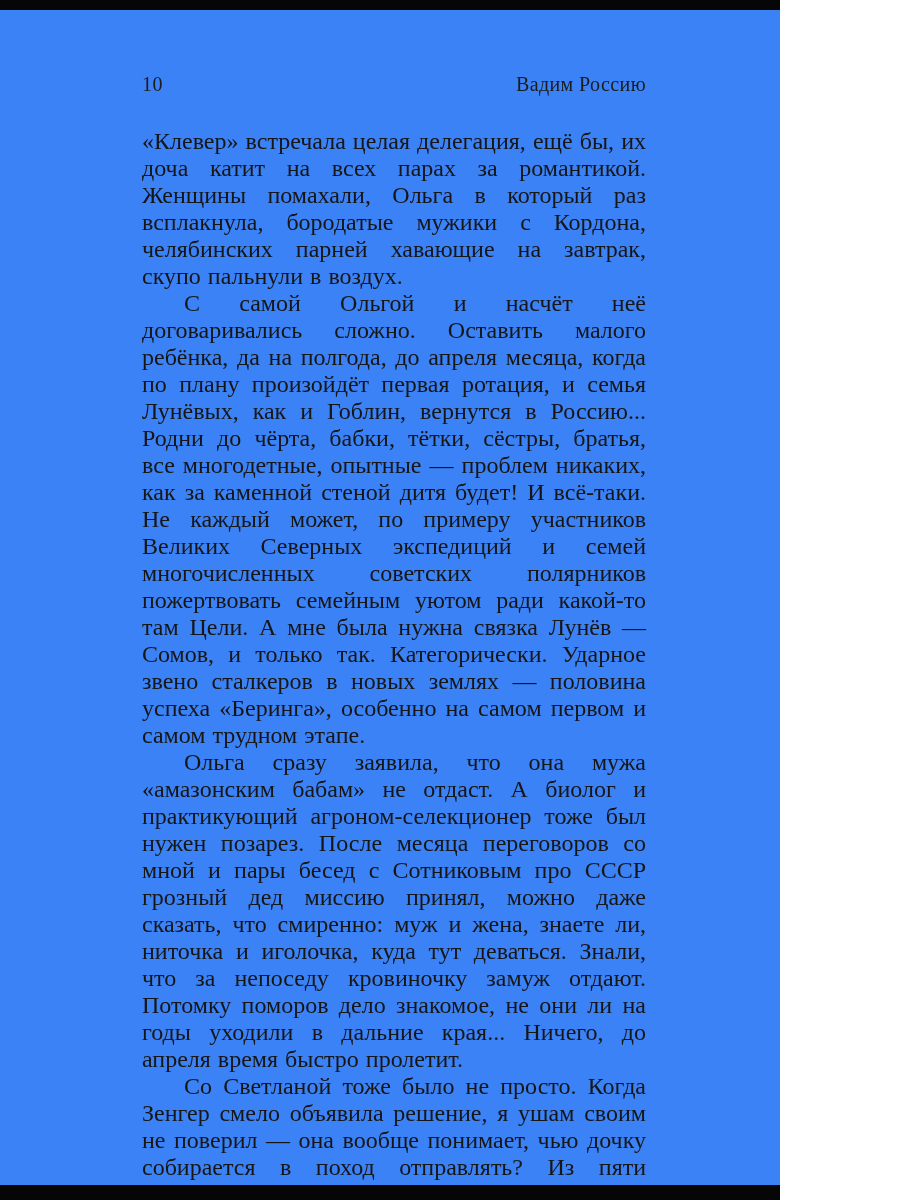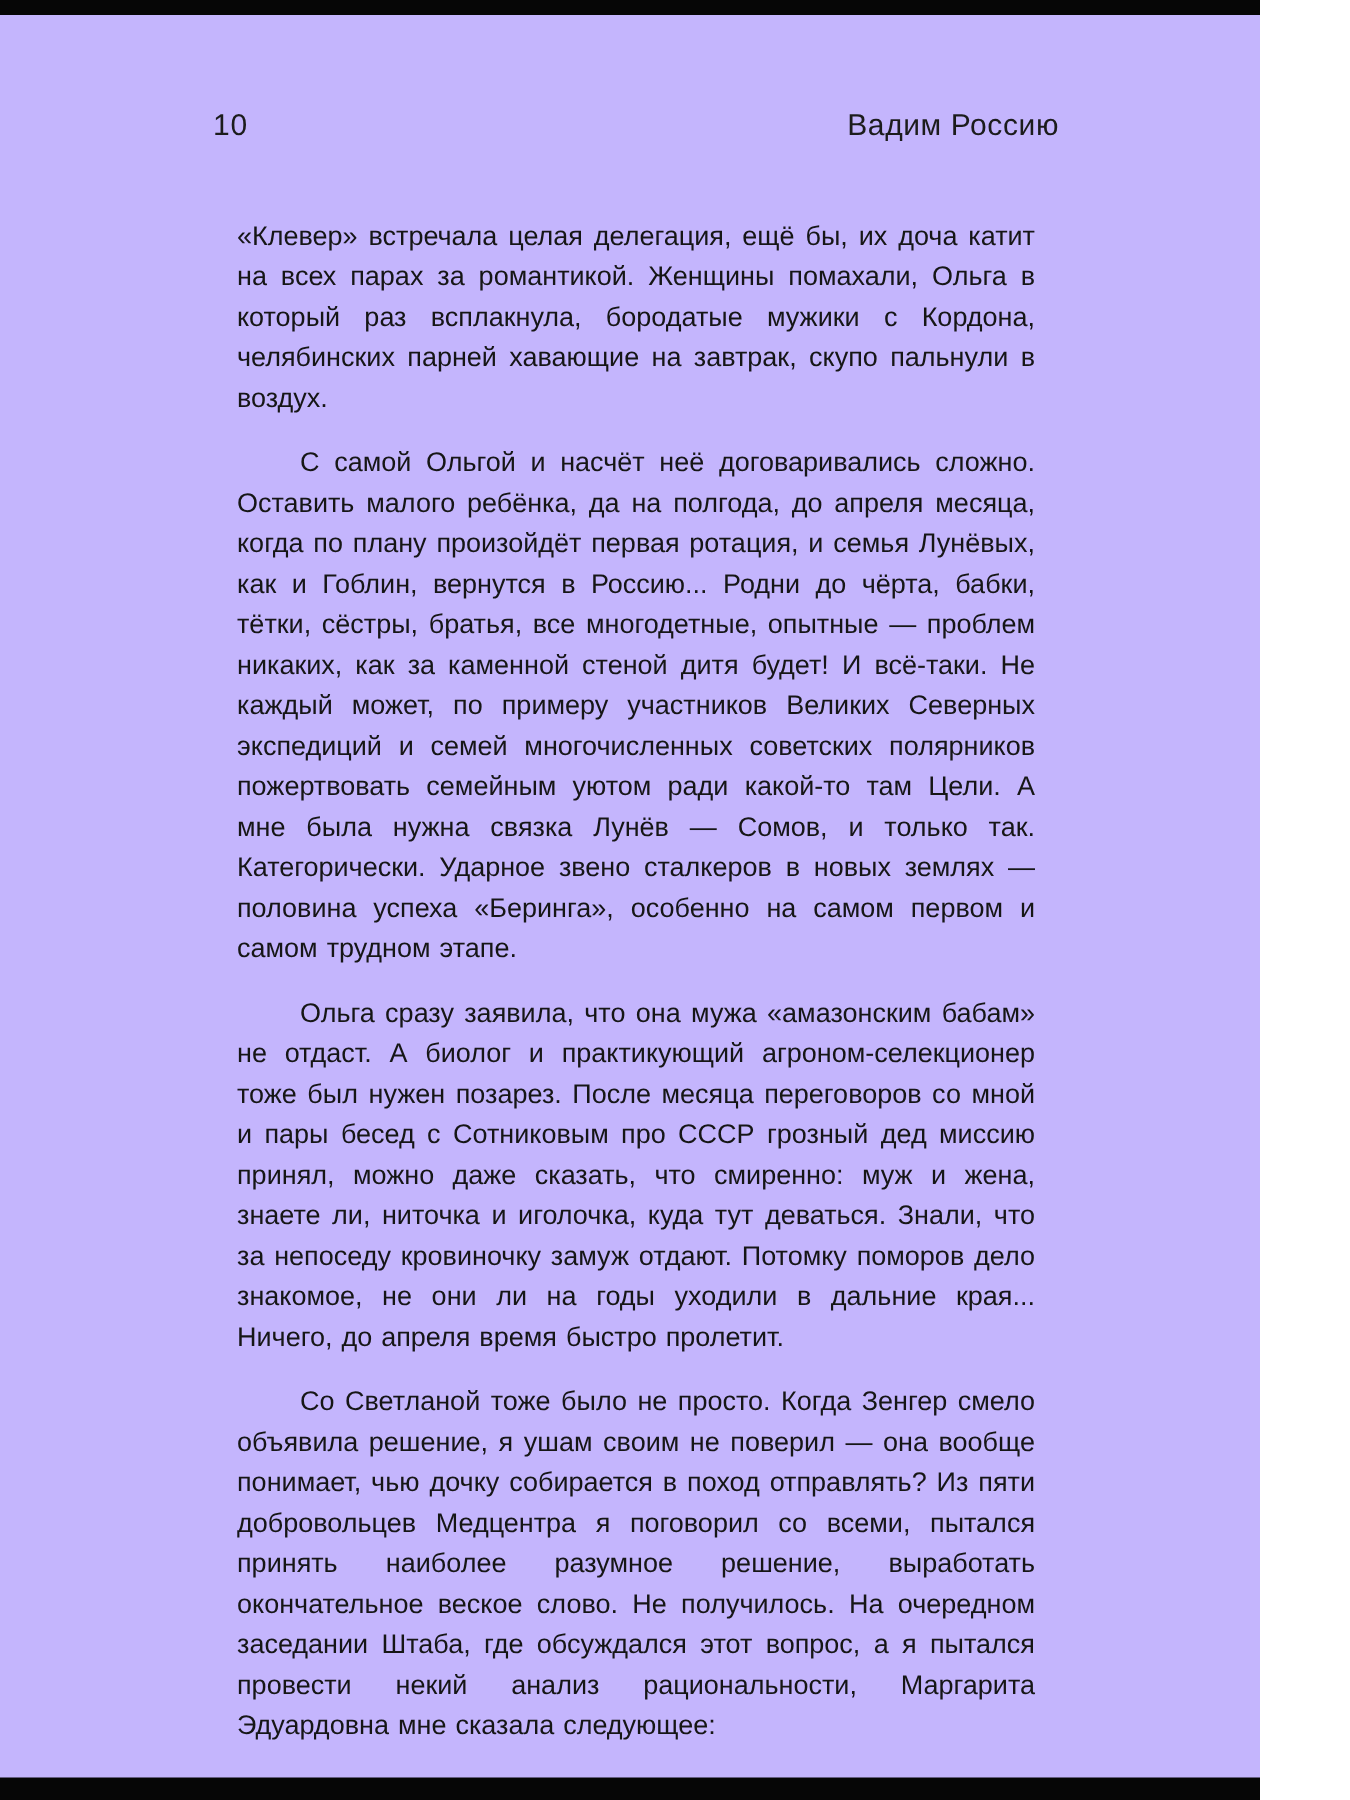--- a/index.html
+++ b/index.html
@@ -3,25 +3,25 @@
   <meta charset="utf-8">
   <style>
     * { box-sizing: border-box; }
     html, body {
       margin: 0;
       padding: 0;
       background: #ffffff;
     }
     .page {
       position: relative;
-      width: 840px;
+      width: 780px;
       height: 1200px;
-      background: #c4b5fd;
+      background: #3b82f6;
       overflow: hidden;
-      font-family: Liberation Sans, sans-serif;
+      font-family: Liberation Serif, serif;
       color: #191919;
     }
     .scan-bar {
       position: absolute;
       left: 0;
       width: 100%;
       background: #060606;
     }
     .scan-bar.top { top: 0; height: 10px; }
     .scan-bar.bottom { bottom: 0; height: 15px; }
@@ -41,22 +41,22 @@
     .running-head .page-num { letter-spacing: 0.5px; }
     .running-head .author { letter-spacing: 0.4px; }
 
     .text-block {
       position: absolute;
       top: 128px;
       left: 142px;
       right: 134px;
     }
     .text-block p {
-      margin: 16px;
-      font-size: 18px;
+      margin: 0;
+      font-size: 24px;
       line-height: 27px;
       text-align: justify;
       text-justify: inter-word;
       word-spacing: 1px;
       color: #161616;
     }
     .text-block p.indent {
       text-indent: 42px;
     }
   </style>

